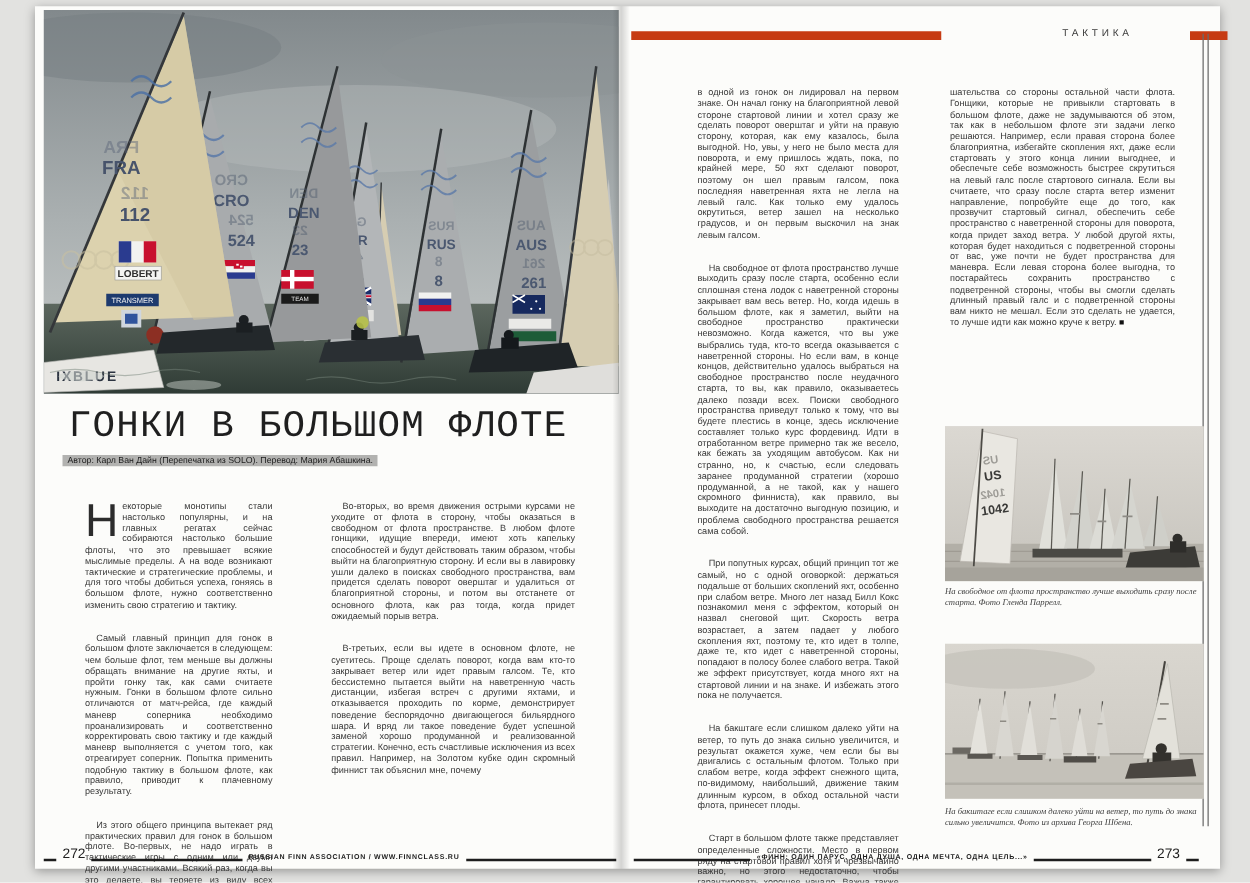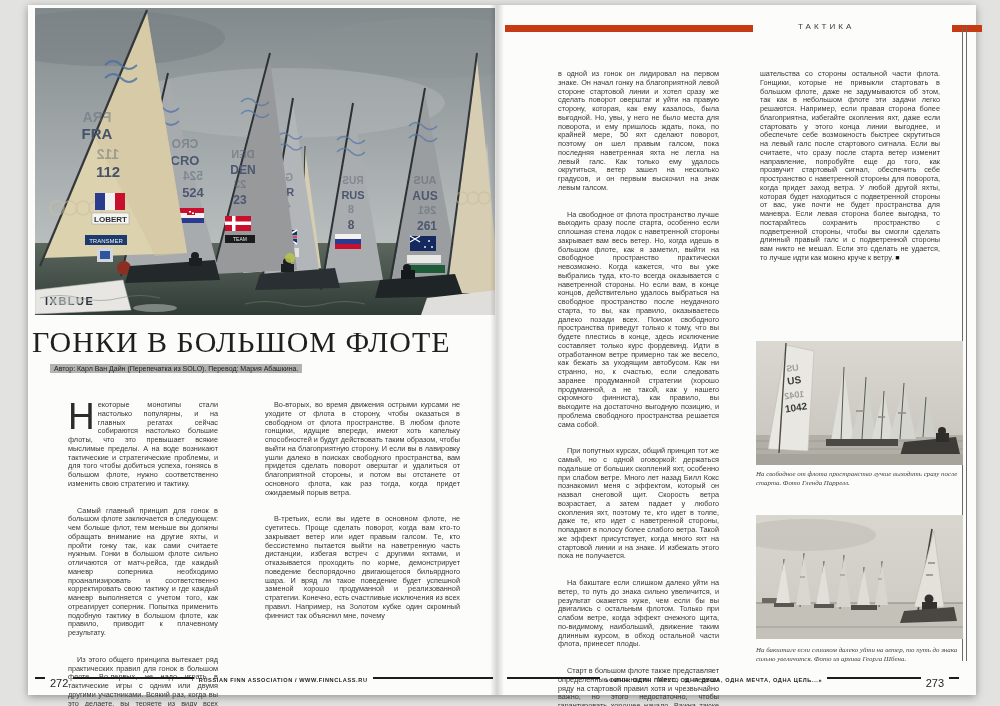--- a/index.html
+++ b/index.html
@@ -13,22 +13,22 @@
     position:absolute;left:28px;top:5px;width:948px;height:690px;
     background:#fcfcfa;box-shadow:0 2px 8px rgba(0,0,0,.35);
   }
   .gutter{
     position:absolute;left:462px;top:0;width:14px;height:100%;
     background:linear-gradient(90deg,rgba(0,0,0,0),rgba(0,0,0,.16) 50%,rgba(0,0,0,0));
   }
   
   .main-photo{position:absolute;left:7px;top:3px;width:460px;height:307px;background:#9aa0a2;overflow:hidden;}
   .title{
-    position:absolute;left:4px;top:320px;width:440px;
-    font-family:Liberation Serif, serif;
+    position:absolute;left:27px;top:320px;width:440px;
+    font-family:Liberation Mono, monospace;
     font-size:30px;letter-spacing:1px;color:#1f1f1f;white-space:nowrap;
   }
   .byline{
     position:absolute;left:22px;top:359px;
     background:#b2b2b0;color:#1c1c1c;font-size:7px;padding:1px 4px;
   }
   .cols-left{position:absolute;left:22px;top:378px;width:428px;height:284px;display:flex;gap:11px;}
   .colA{width:186px;}
   .colB{width:231px;}
   .bodytext{font-size:7.3px;line-height:1.2;color:#383838;text-align:justify;}
@@ -36,42 +36,42 @@
   .bodytext p.noind{text-indent:0;}
   .dropcap{
     float:left;font-size:37px;line-height:.82;color:#2c2c2c;
     margin:1px 3px 0 0;font-family:"Liberation Sans",sans-serif;
   }
   
   .redbar{position:absolute;height:7px;background:#c63b13;}
   .bar1{left:477px;top:20px;width:248px;}
   .bar2{left:924px;top:20px;width:30px;}
   .section-label{
-    position:absolute;left:770px;top:17px;width:160px;
+    position:absolute;left:770px;top:17px;width:160px;text-align:center;
     font-size:8px;letter-spacing:3px;color:#3a3a3a;
   }
   .edge-rule{
     position:absolute;left:934px;top:22px;width:3px;height:634px;
     border-left:1px solid #6a6a6a;border-right:1px solid #6a6a6a;
   }
   .colC{position:absolute;left:512px;top:47px;width:197px;height:610px;}
   .colD{position:absolute;left:714px;top:47px;width:216px;height:200px;}
   .endmark{font-size:7px;color:#111;}
   .bw-photo{position:absolute;width:207px;height:124px;background:#d4d1cb;overflow:hidden;}
   .photo1{left:728px;top:336px;}
   .photo2{left:728px;top:510px;}
   .caption{
     position:absolute;width:207px;left:728px;
     font-family:"Liberation Serif","DejaVu Serif",serif;font-style:italic;
     font-size:6.9px;line-height:1.35;color:#3d3d3d;text-align:left;
   }
   .cap1{top:464px;}
   .cap2{top:640px;}
   
-  .footer{position:absolute;top:672px;display:flex;align-items:flex-start;gap:5px;}
+  .footer{position:absolute;top:672px;display:flex;align-items:flex-end;gap:5px;}
   .footer .rule{height:2px;background:#1d1d1d;}
   .footer .r-short{width:10px;}
   .footer .r-grow{flex:1;}
   .footer-left{left:7px;width:458px;}
   .footer-right{left:479px;width:452px;}
   .pagenum{font-size:11px;color:#1d1d1d;}
   .footer-caps{font-size:5.6px;letter-spacing:.6px;color:#1d1d1d;font-weight:bold;white-space:nowrap;}
   svg text{font-family:"Liberation Sans",sans-serif;}
 </style>
 </head>

